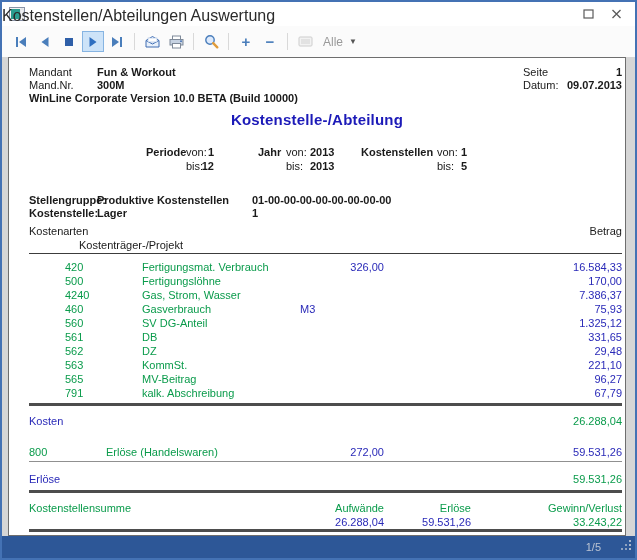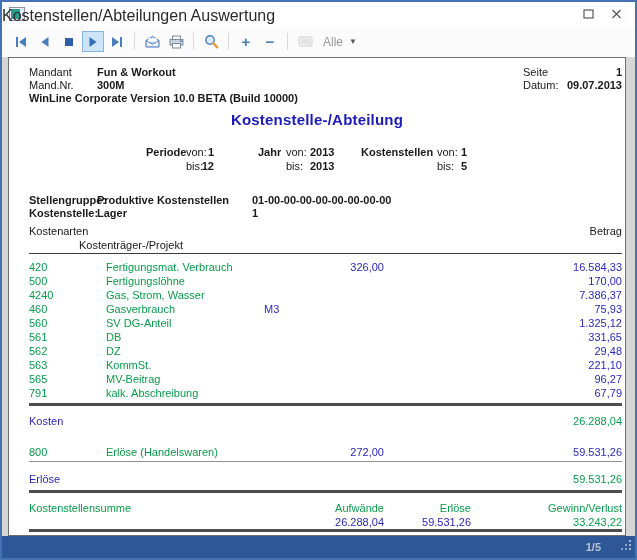--- a/index.html
+++ b/index.html
@@ -41,30 +41,30 @@
   .green{color:var(--green);}
   .blue{color:var(--blue);}
   .r{text-align:right;}
   .report-title{position:absolute; top:53px; left:0; right:0; text-align:center;
                 font-size:15px; font-weight:bold; color:var(--title-blue); letter-spacing:.2px;}
   .hline{position:absolute; left:20px; right:3px; border-top:1px solid #3c3c3c; height:0;}
   .hline.thin{border-top:1px solid #909090;}
   .hline.thick{border-top:none; height:3px; background:#4d4d4d;}
   .rows-host{position:absolute; left:0; right:0; top:203px;}
   .trow{position:relative; height:14px;}
-  .trow span{position:absolute; white-space:nowrap; line-height:12px;}
+  .trow span{position:absolute; white-space:nowrap; line-height:12px;margin-left:36px;}
   .c-code{left:20px;}
   .c-name{left:97px;}
   .c-unit{left:255px;}
   .c-qty{right:241px;}
   .c-amount{right:3px;text-align:right;}
 
   
   .statusbar{height:22px; background:var(--statusbar-blue); flex:0 0 auto; position:relative;
-             display:flex; align-items:center; justify-content:flex-end; padding-right:34px;font-weight:bold;}
+             display:flex; align-items:center; justify-content:flex-end; padding-right:34px;}
   .page-indicator{color:#bac3d2; font-size:11px;}
   .grip{position:absolute; right:3px; bottom:3px;}
 </style>
 </head>
 <body>
 
 <div class="window">
 
   <div class="titlebar">
     <span class="app-icon">

